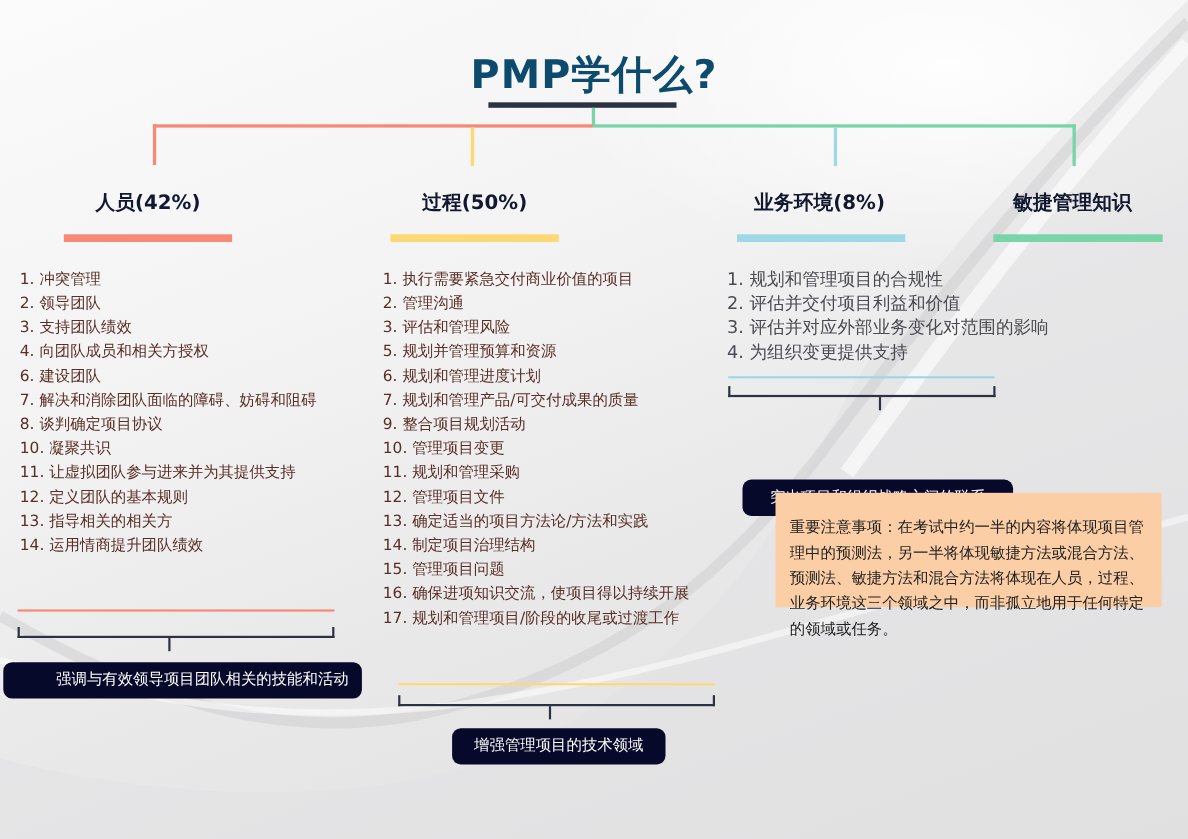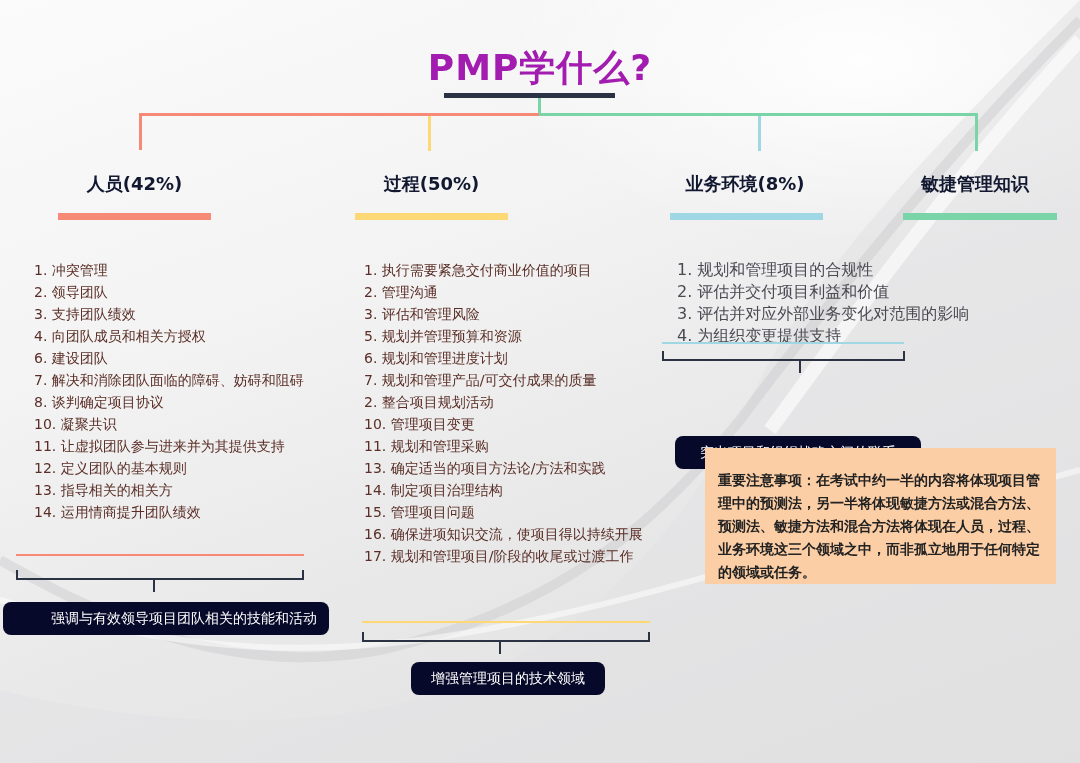--- a/index.html
+++ b/index.html
@@ -9,47 +9,47 @@
     background:
       radial-gradient(ellipse 520px 260px at 860px 60px, rgba(255,255,255,0.9), rgba(255,255,255,0) 70%),
       linear-gradient(160deg, #fbfbfb 0%, #f3f3f3 35%, #e9e9ea 60%, #dedede 100%);
   }
   .swoosh {
     position: absolute; left: 0; top: 0; width: 1080px; height: 763px; pointer-events: none;
   }
   .abs { position: absolute; }
   .title {
     left: 0; width: 1080px; top: 44px; text-align: center;
-    font-size: 36px; font-weight: bold; color: #a21caf; letter-spacing: 1px;
+    font-size: 36px; font-weight: bold; color: #0c4a6e; letter-spacing: 1px;
   }
   .title-underline { left: 444px; top: 93px; width: 171px; height: 5px; background: #2b3244; }
   .line { position: absolute; }
   .heading {
     font-size: 18px; font-weight: bold; color: #111830; text-align: center; white-space: nowrap;
   }
   .bar { position: absolute; height: 7px; }
-  .list { position: absolute; margin: 16px; padding: 0; list-style: none; }
+  .list { position: absolute; margin: 0; padding: 0; list-style: none; }
   .list li {
     font-size: 14px; line-height: 22px; color: #5a2e26; white-space: nowrap;
   }
   .list.small li { font-size: 16px; color: #4a4a52; }
   .divider { position: absolute; height: 2px; }
   .bracket {
     position: absolute; border: 2px solid #2b3244; border-top: none; height: 10px; box-sizing: border-box;
   }
   .bracket-stem { position: absolute; width: 2px; height: 12px; background: #2b3244; }
   .pill {
     position: absolute; background: #07092a; color: #ffffff; border-radius: 8px;
     font-size: 14px; padding: 0 12px; height: 33px; line-height: 33px; white-space: nowrap;
     text-align: center;
   }
   .note {
-    position: absolute; left: 705px; top: 448px; width: 351px; height: 136px;
+    position: absolute; left: 705px; top: 448px; width: 351px; height: 104px;
     background: #fbcea6; box-sizing: border-box; padding: 21px 12px 0 13px;
-    font-size: 14px; line-height: 23px; color: #222222; font-weight: bold;
+    font-size: 14px; line-height: 23px; color: #222222;
   }
 </style>
 </head>
 <body>
 
 <svg class="swoosh" viewBox="0 0 1080 763">
   <path d="M1080 0 C 960 120, 820 260, 760 380 C 700 500, 620 620, 450 690 C 300 740, 120 720, 0 690 L0 763 L1080 763 Z" fill="#e2e2e4" opacity="0.55"></path>
   <path d="M1080 20 C 950 150, 830 300, 740 420 C 660 520, 560 610, 380 650 C 220 680, 90 610, 0 560" fill="none" stroke="#c9cacd" stroke-width="10" opacity="0.45"></path>
   <path d="M1080 40 C 960 170, 850 320, 770 430" fill="none" stroke="#ffffff" stroke-width="14" opacity="0.6"></path>
   <path d="M0 600 C 140 640, 260 660, 420 640 C 600 615, 760 560, 1080 470" fill="none" stroke="#ffffff" stroke-width="6" opacity="0.5"></path>
@@ -97,23 +97,24 @@
 <div class="bracket-stem" style="left:153px;top:580px;"></div>
 <div class="pill" style="left:3px;top:602px;width:302px;text-align:right;">强调与有效领导项目团队相关的技能和活动</div>
 
 <ul class="list" style="left:348px;top:243px;">
   <li>1. 执行需要紧急交付商业价值的项目</li>
   <li>2. 管理沟通</li>
   <li>3. 评估和管理风险</li>
   <li>5. 规划并管理预算和资源</li>
   <li>6. 规划和管理进度计划</li>
   <li>7. 规划和管理产品/可交付成果的质量</li>
-  <li>2. 整合项目规划活动</li>
+  <li>9. 整合项目规划活动</li>
   <li>10. 管理项目变更</li>
   <li>11. 规划和管理采购</li>
+  <li>12. 管理项目文件</li>
   <li>13. 确定适当的项目方法论/方法和实践</li>
   <li>14. 制定项目治理结构</li>
   <li>15. 管理项目问题</li>
   <li>16. 确保进项知识交流，使项目得以持续开展</li>
   <li>17. 规划和管理项目/阶段的收尾或过渡工作</li>
 </ul>
 <div class="divider" style="left:362px;top:621px;width:288px;background:#fdd976;"></div>
 <div class="bracket" style="left:362px;top:632px;width:288px;"></div>
 <div class="bracket-stem" style="left:499px;top:642px;"></div>
 <div class="pill" style="left:411px;top:662px;width:170px;">增强管理项目的技术领域</div>

